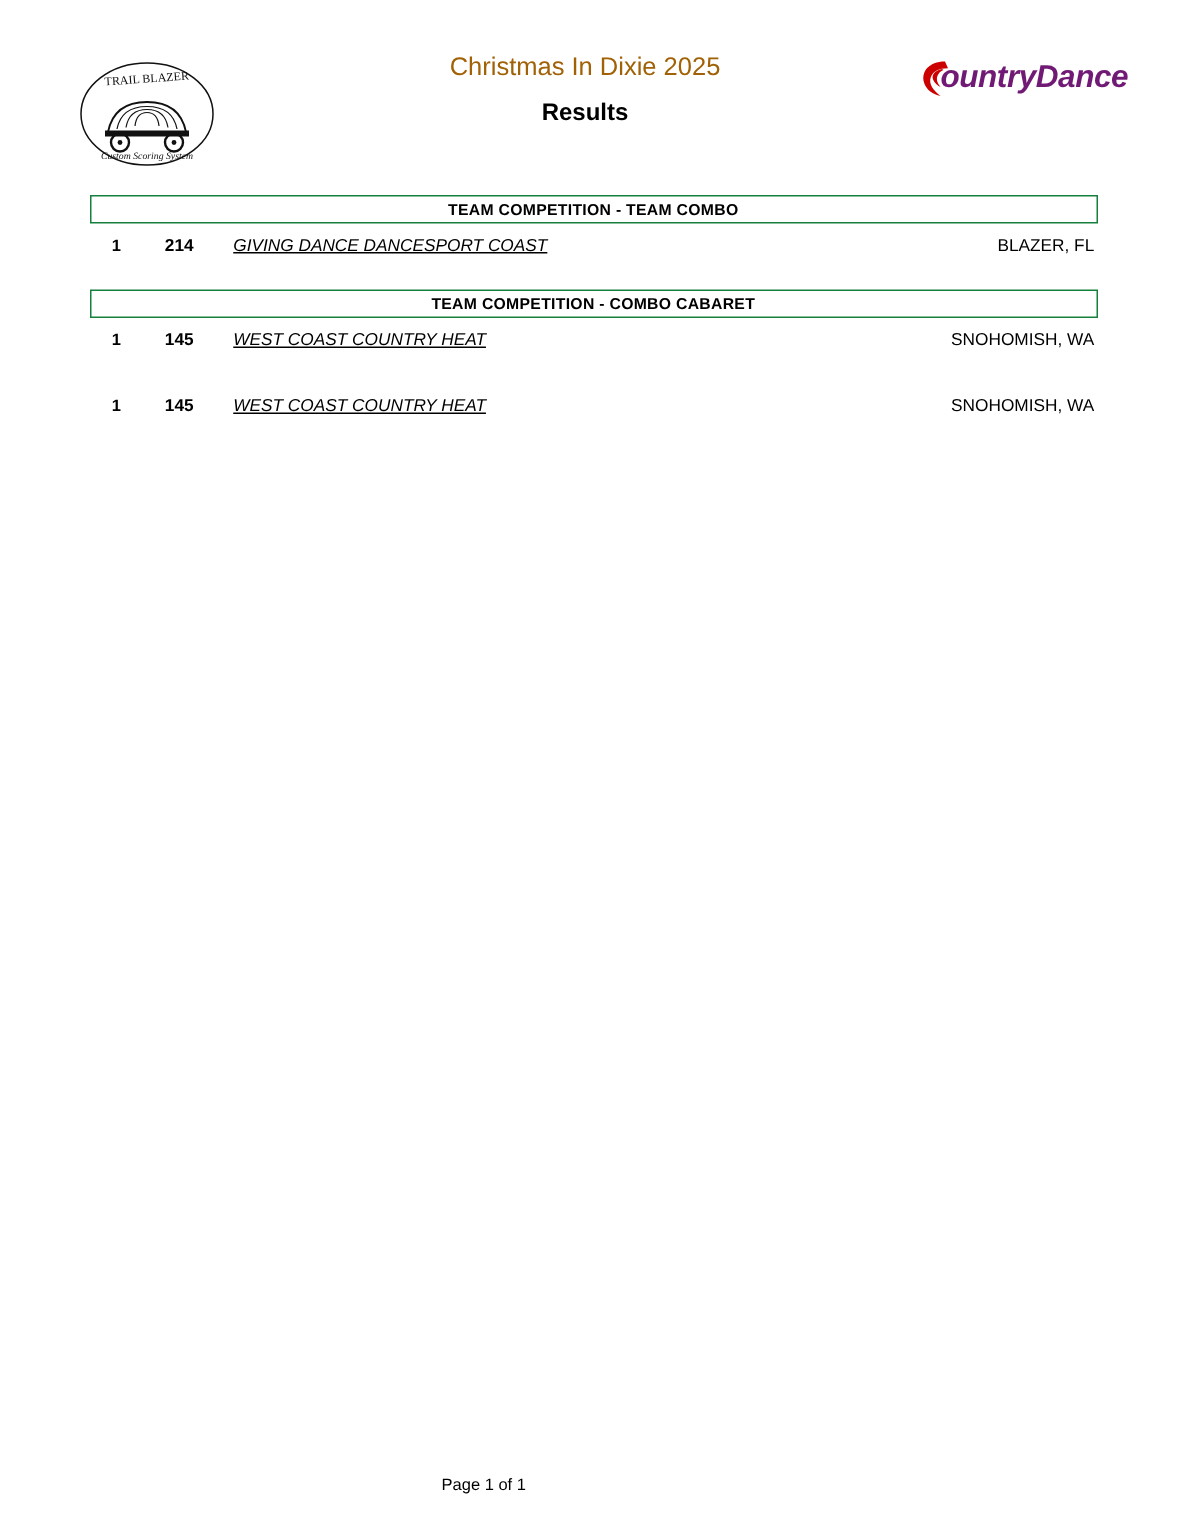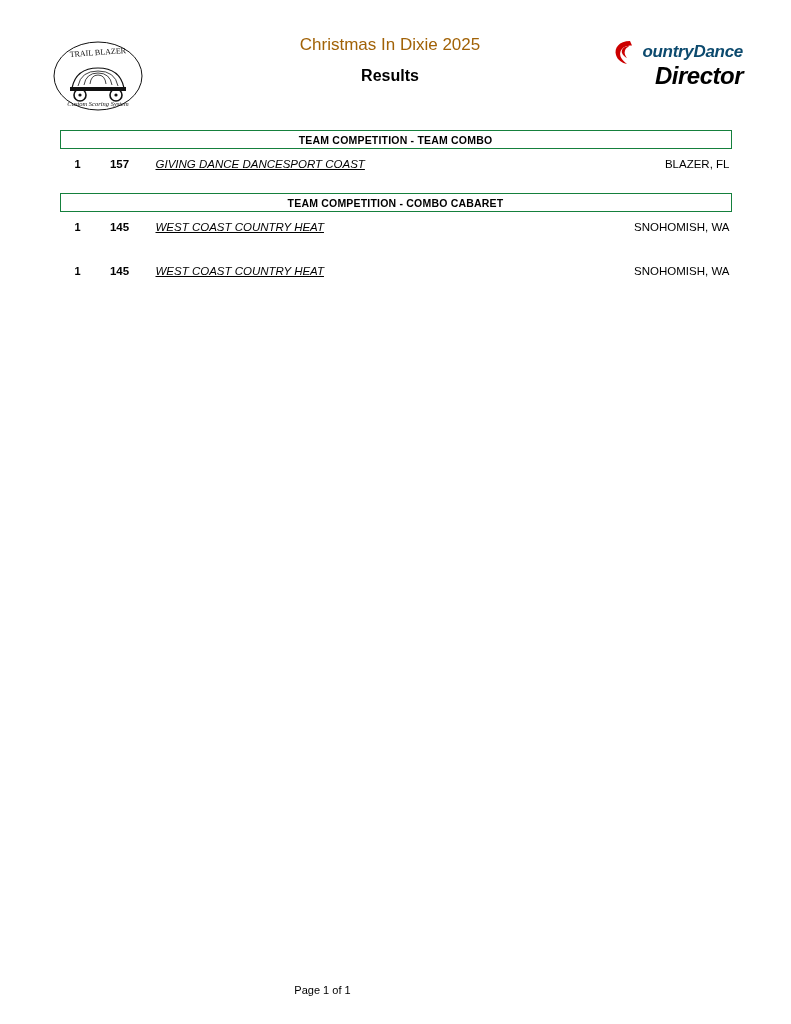--- a/index.html
+++ b/index.html
@@ -65,24 +65,24 @@
 
   .logo-right {
     position: absolute;
     right: 48px;
     top: 8px;
     width: 130px;
     height: 62px;
     text-align: right;
   }
   .cdd-top {
-    font-size: 17px;
+    font-size: 21px;
     font-style: italic;
     font-weight: bold;
-    color: #0c4a6e;
+    color: #701a75;
     line-height: 20px;
     letter-spacing: -0.3px;
     white-space: nowrap;
     position: relative;
     padding-left: 14px;
   }
   .cdd-swoosh {
     position: absolute;
     left: 0px;
     top: -3px;
@@ -206,32 +206,31 @@
     </div>
 
     <div class="logo-right">
       <div class="cdd-top">
         <svg class="cdd-swoosh" viewBox="0 0 20 26" xmlns="http://www.w3.org/2000/svg">
           <path d="M17 2 C6 2 1 9 3 16 C4.5 21 9 24 14 25 C9 21 6 17 7.5 12.5 C9 8.5 13 6.5 19 6.5 Z" fill="#cc0000"></path>
           <path d="M15 7 C10 8 8 11 9 14 C10 16.5 12 18 14 19 C12 16.5 11 14 12 11.5 C12.8 9.6 14 8.4 16 7.6 Z" fill="#cc0000"></path>
         </svg>
         <span>ountryDance</span>
       </div>
-      <div class="cdd-bottom">Director</div>
     </div>
 
   </div>
 
   <div class="content">
 
     <div class="section">
       <div class="section-bar">TEAM COMPETITION - TEAM COMBO</div>
       <div class="entry-row">
         <div class="col-place">1</div>
-        <div class="col-number">157</div>
+        <div class="col-number">214</div>
         <div class="col-name">GIVING DANCE DANCESPORT COAST</div>
         <div class="col-location">BLAZER, FL</div>
       </div>
     </div>
 
     <div class="spacer-12"></div>
 
     <div class="section">
       <div class="section-bar">TEAM COMPETITION - COMBO CABARET</div>
       <div class="entry-row">

